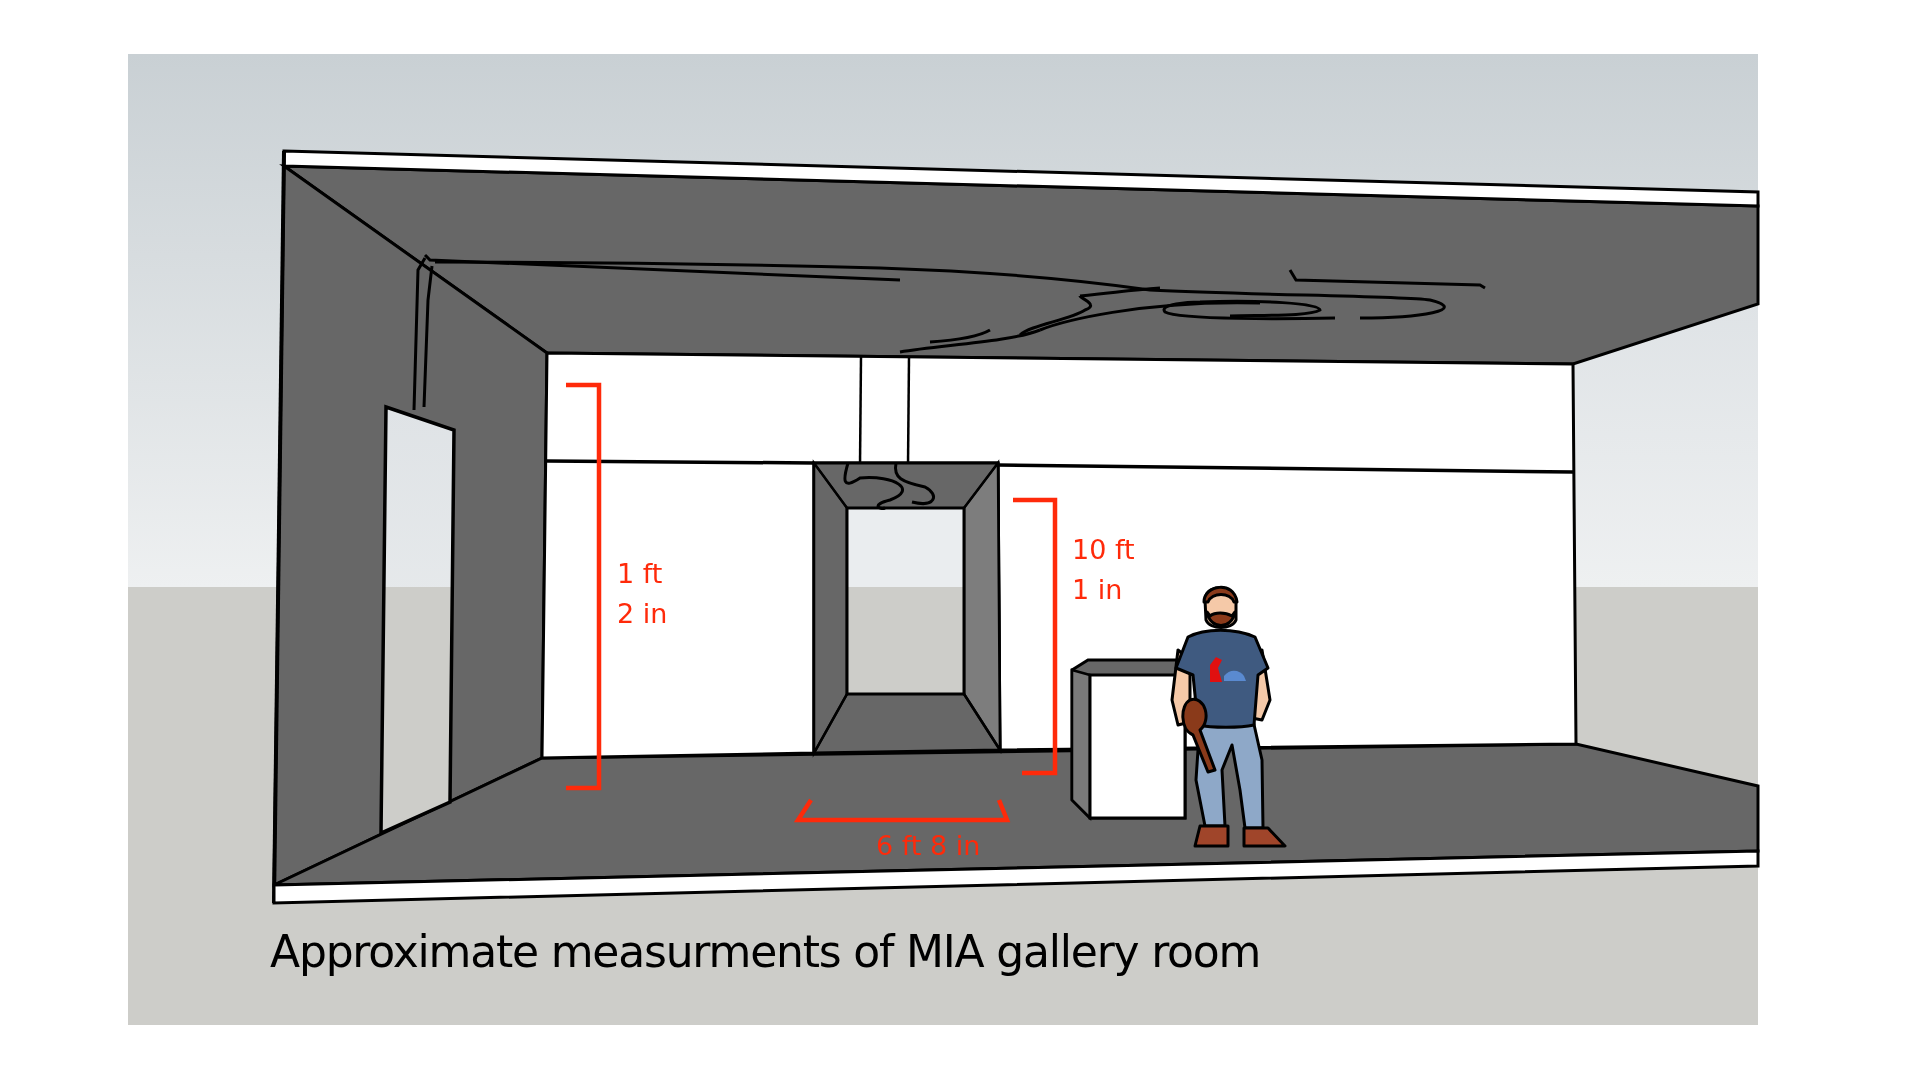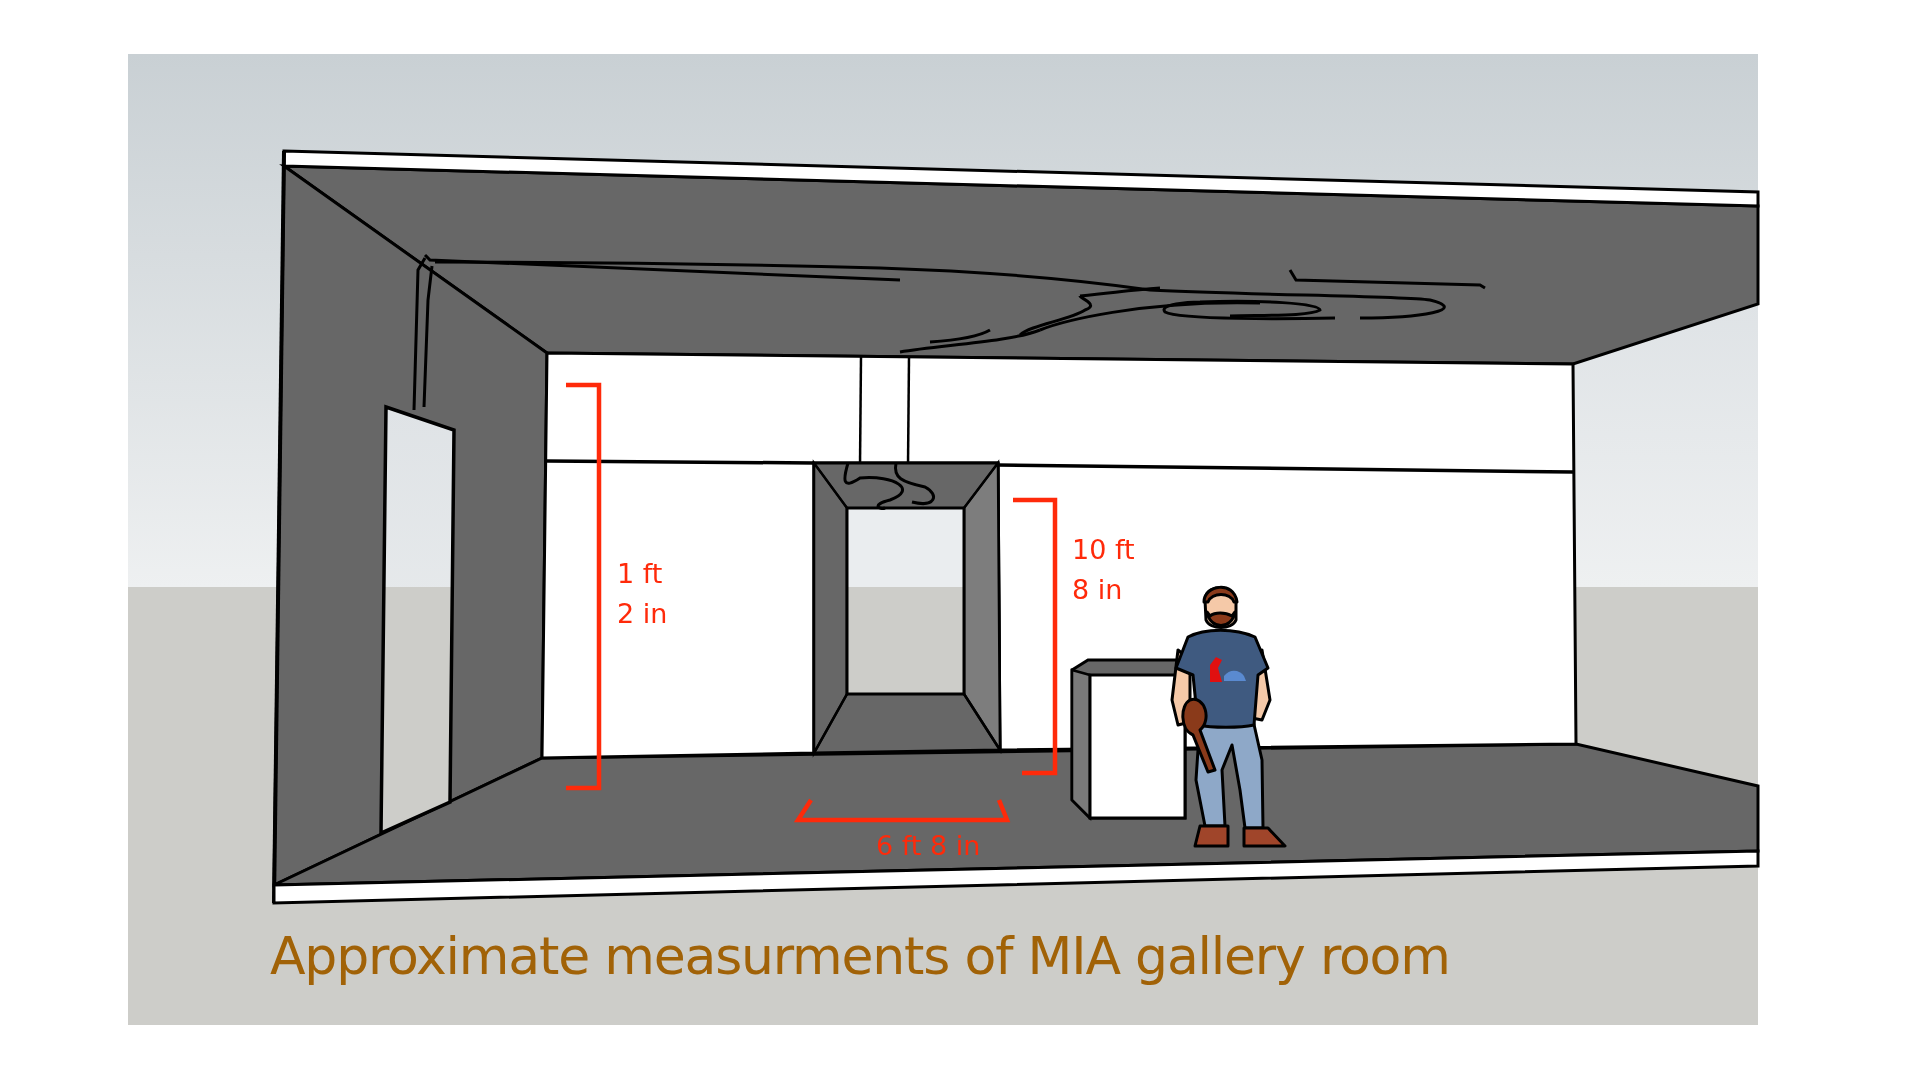--- a/index.html
+++ b/index.html
@@ -1,21 +1,21 @@
 <!DOCTYPE html>
 <html><head>
   <meta charset="utf-8">
   <style>
     html, body { margin: 0; padding: 0; background: #ffffff; }
     body { width: 1920px; height: 1080px; position: relative; overflow: hidden; font-family: "DejaVu Sans", sans-serif; }
     #scene { position: absolute; left: 0; top: 0; width: 1920px; height: 1080px; }
     .lbl { position: absolute; color: #ff2a0a; font-family: "DejaVu Sans", sans-serif; line-height: 1; white-space: nowrap; }
     .dim-lbl { font-size: 27px; }
     .dim-line2 { display: block; margin-top: 13px; }
-    .caption { font-size: 52px; color: #a16207; letter-spacing: -1.2px; text-align: right; }
+    .caption { font-size: 44px; color: #000000; letter-spacing: -1.2px; text-align: right; }
   </style>
 </head>
 <body>
 
 <svg id="scene" viewBox="0 0 1920 1080" xmlns="http://www.w3.org/2000/svg">
   <defs>
     <linearGradient id="skyg" x1="0" y1="0" x2="0" y2="1">
       <stop offset="0" stop-color="#c9d0d4"></stop>
       <stop offset="1" stop-color="#eef0f1"></stop>
     </linearGradient>
@@ -126,18 +126,18 @@
   </g>
 </svg>
 
 <div class="lbl dim-lbl" style="left:617px; top:560px;">
   <span>1 ft</span>
   <span class="dim-line2">2 in</span>
 </div>
 
 <div class="lbl dim-lbl" style="left:1072px; top:536px;">
   <span>10 ft</span>
-  <span class="dim-line2">8 in</span>
+  <span class="dim-line2">1 in</span>
 </div>
 
 <div class="lbl dim-lbl" style="left:876px; top:832px;">6 ft 8 in</div>
 
 <div class="lbl caption" style="left:270px; top:930px;">Approximate measurments of MIA gallery room</div>
 
 </body></html>

